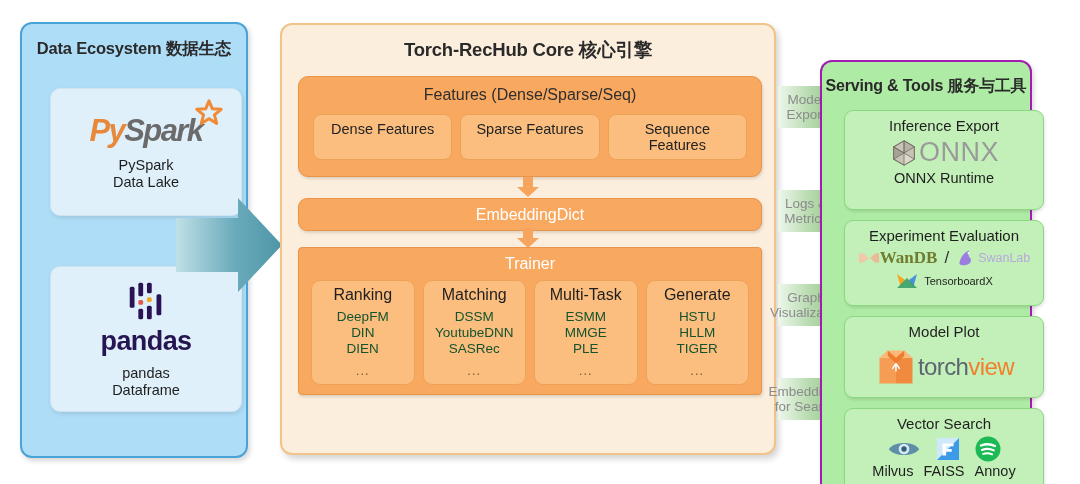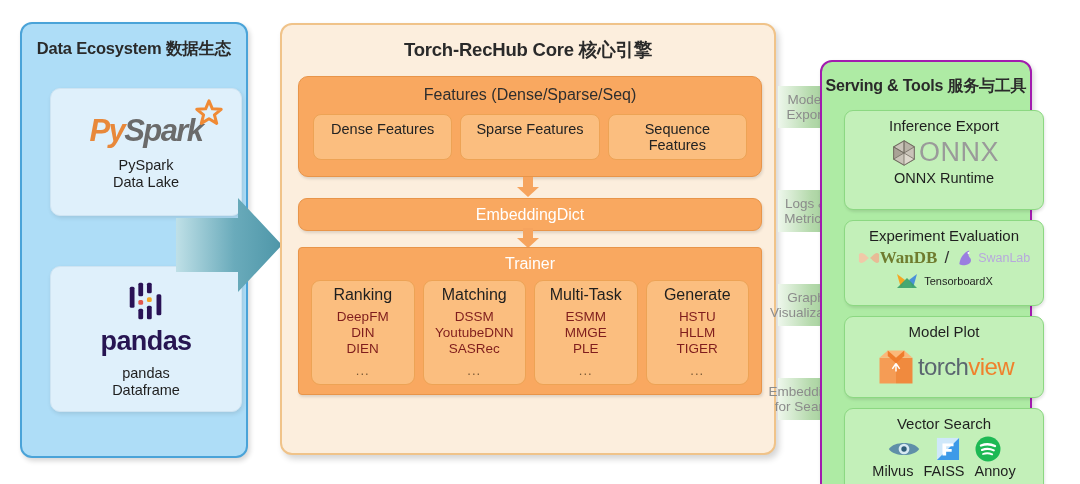--- a/index.html
+++ b/index.html
@@ -135,21 +135,21 @@
     background: #fbbe7f;
     border: 1.5px solid #eda355;
     border-radius: 9px;
     padding: 5px 2px 6px 2px;
     text-align: center;
   }
   .model-col .mc-title {
     font-size: 16px; color: #1f1f1f; margin-bottom: 5px;
   }
   .model-col .mc-item {
-    font-size: 13.5px; color: #7f1d1d; line-height: 1.20;
+    font-size: 13.5px; color: #14532d; line-height: 1.20;
   }
   .model-col .mc-dots {
     font-size: 13px; color: #7a5a36; margin-top: 5px; letter-spacing: 1px;
   }
 
   .basic-box {
     position: absolute; left: 16px; width: 464px; top: 392px; height: 48px;
     background: #e3cfae;
     border: 1.5px solid #cdb896;
     border-radius: 10px;

